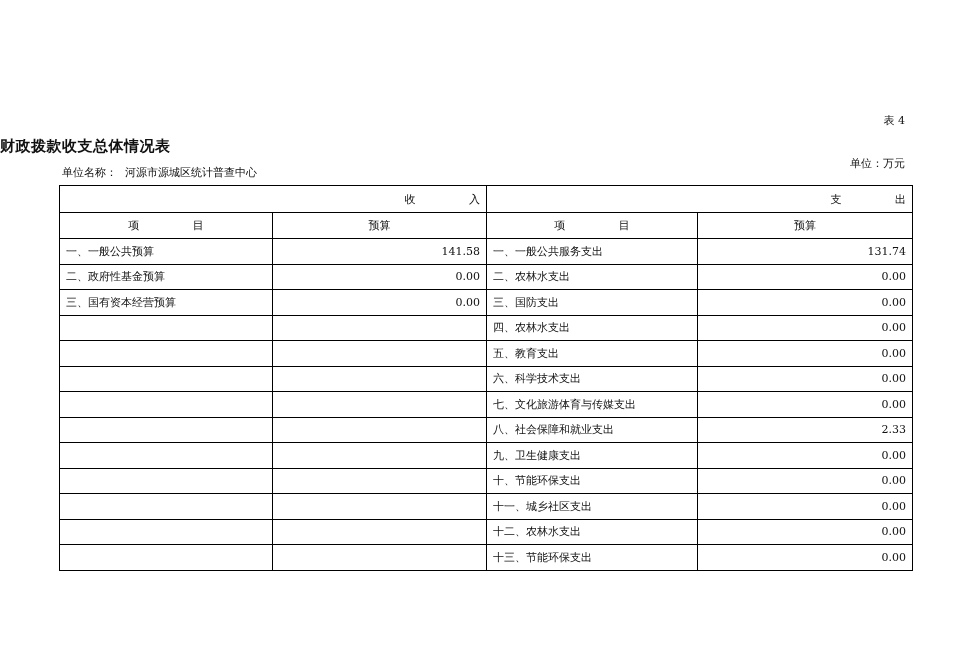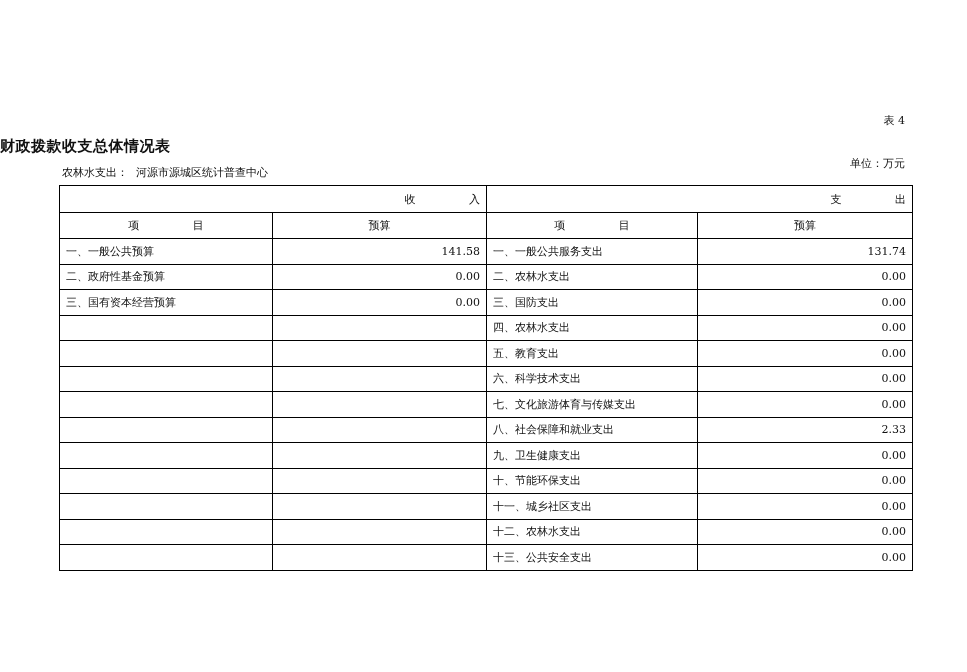--- a/index.html
+++ b/index.html
@@ -70,21 +70,21 @@
       margin-top: 29px;
     }
     .spaced { word-spacing: 50px; }
   </style>
 </head>
 <body>
 
 <div class="table-no">表 4</div>
 <div class="title">财政拨款收支总体情况表</div>
 <div class="unit-name">
-  <span class="label">农林水支出：</span><span>河源市源城区统计普查中心</span>
+  <span class="label">单位名称：</span><span>河源市源城区统计普查中心</span>
 </div>
 <div class="unit-currency">单位：万元</div>
 
 <table class="budget">
   <colgroup>
     <col style="width:213px">
     <col style="width:214px">
     <col style="width:211px">
     <col style="width:215px">
   </colgroup>
@@ -167,17 +167,17 @@
       </tr>
       <tr>
         <td></td>
         <td class="num"></td>
         <td>十二、农林水支出</td>
         <td class="num">0.00</td>
       </tr>
       <tr>
         <td></td>
         <td class="num"></td>
-        <td>十三、公共安全支出</td>
+        <td>十三、节能环保支出</td>
         <td class="num">0.00</td>
       </tr>
     </tbody>
 </table>
 
 </body></html>

